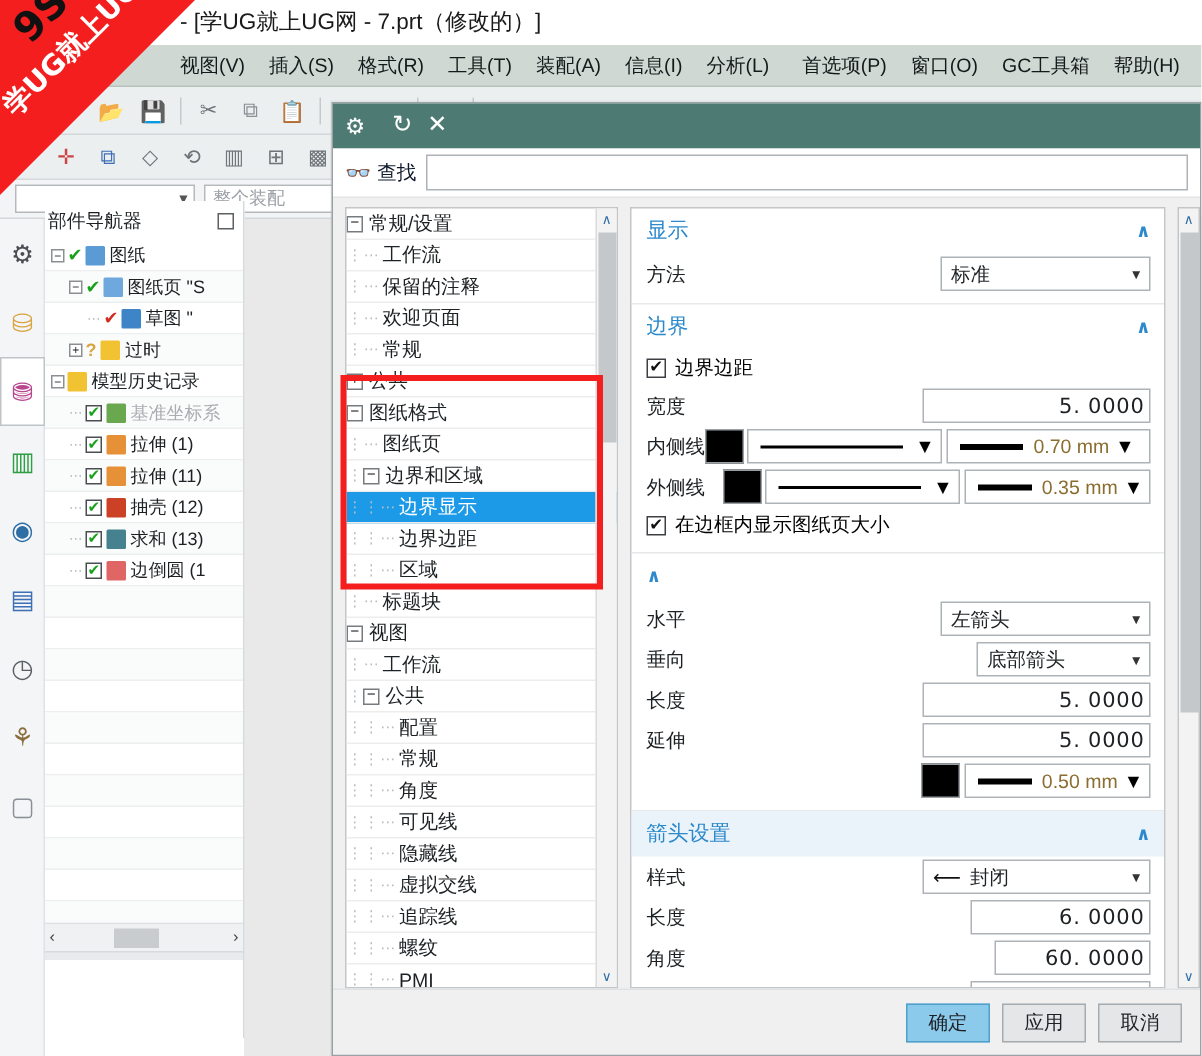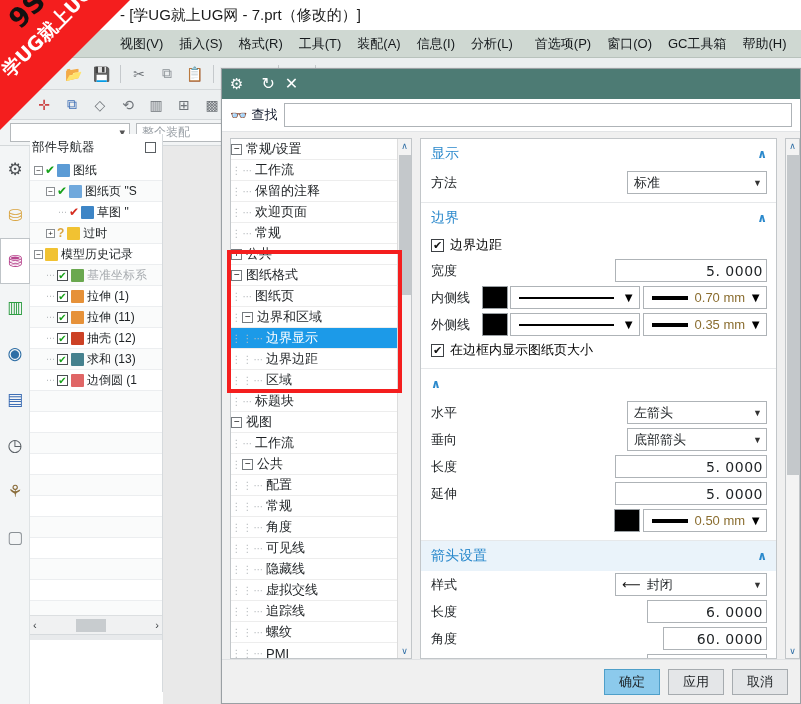--- a/index.html
+++ b/index.html
@@ -641,21 +641,21 @@
                 </span>
               </div>
               <div class="row">
                 <span class="row-lbl">内侧线</span>
                 <span class="row-spacer"></span>
                 <span class="swatch" style="background:#000000"></span>
                 <span class="linebox" style="width:130px;margin-left:2px">
                   <span class="lsample"></span>
                   <span class="caret" style="margin-left:8px">▼</span>
                 </span>
-                <span class="linebox" style="width:124px;margin-left:3px">
+                <span class="linebox" style="width:136px;margin-left:3px">
                   <span class="wsample"></span>
                   <span class="wtxt">0.70 mm</span>
                   <span class="caret">▼</span>
                 </span>
               </div>
               <div class="row">
                 <span class="row-lbl">外侧线</span>
                 <span class="row-spacer"></span>
                 <span class="swatch" style="background:#000000"></span>
                 <span class="linebox" style="width:130px;margin-left:2px">
@@ -681,21 +681,21 @@
                 <span class="row-lbl">水平</span>
                 <span class="row-spacer"></span>
                 <span class="ddl" style="width:140px">
                   <span>左箭头</span>
                   <span class="caret">▼</span>
                 </span>
               </div>
               <div class="row">
                 <span class="row-lbl">垂向</span>
                 <span class="row-spacer"></span>
-                <span class="ddl" style="width:140px">
+                <span class="ddl" style="width:116px">
                   <span>底部箭头</span>
                   <span class="caret">▼</span>
                 </span>
               </div>
               <div class="row">
                 <span class="row-lbl">长度</span>
                 <span class="row-spacer"></span>
                 <span class="num" style="width:152px">
                   <span>5. 0000</span>
                 </span>

